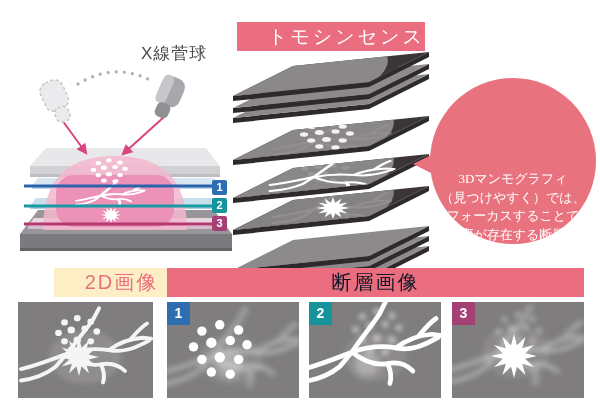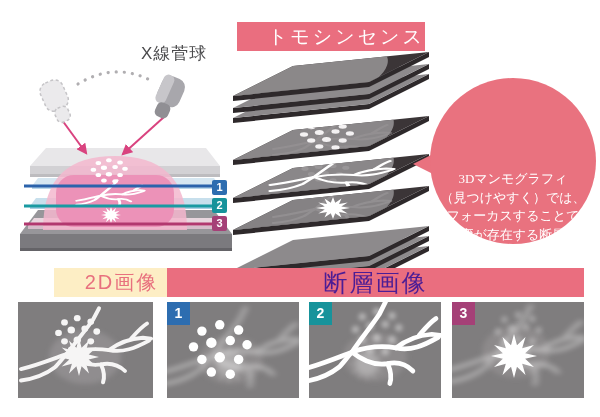--- a/index.html
+++ b/index.html
@@ -16,22 +16,22 @@
               font-size:19px;text-align:right;line-height:29px;letter-spacing:3px;}
   
   .bubble{left:430px;top:78px;width:166px;height:166px;border-radius:50%;background:#e9727f;
           display:flex;flex-direction:column;justify-content:flex-end;align-items:center;font-family:Liberation Serif, serif;}
   .bubble-tip{left:413px;top:150px;width:0;height:0;border-top:14px solid transparent;
               border-bottom:14px solid transparent;border-right:28px solid #e9727f;}
   .bubble .ln{color:#fff;font-size:13px;line-height:18.5px;white-space:nowrap;}
   
   .label-2d{left:18px;top:268px;width:135px;height:29px;background:#fdeec5;margin-left:36px;}
   .label-2d span{display:block;text-align:center;line-height:29px;font-size:20px;color:#e8707e;letter-spacing:2px;}
-  .header-tomo{left:167px;top:268px;width:417px;height:29px;background:#ea6e7f;color:#4c1d95;
-               font-size:24px;text-align:center;line-height:29px;letter-spacing:2px;}
+  .header-tomo{left:167px;top:268px;width:417px;height:29px;background:#ea6e7f;color:#0f172a;
+               font-size:20px;text-align:center;line-height:29px;letter-spacing:2px;}
   .slice{top:302px;width:132px;height:96px;}
   .img2d{left:18px;top:302px;width:135px;height:96px;}
   .slice-badge{position:absolute;left:0;top:0;width:23px;height:23px;color:#fff;font-size:14px;
                font-weight:bold;text-align:center;line-height:23px;}
   svg{display:block;}
 </style>
 </head>
 <body>
 
 <div class="canvas">

